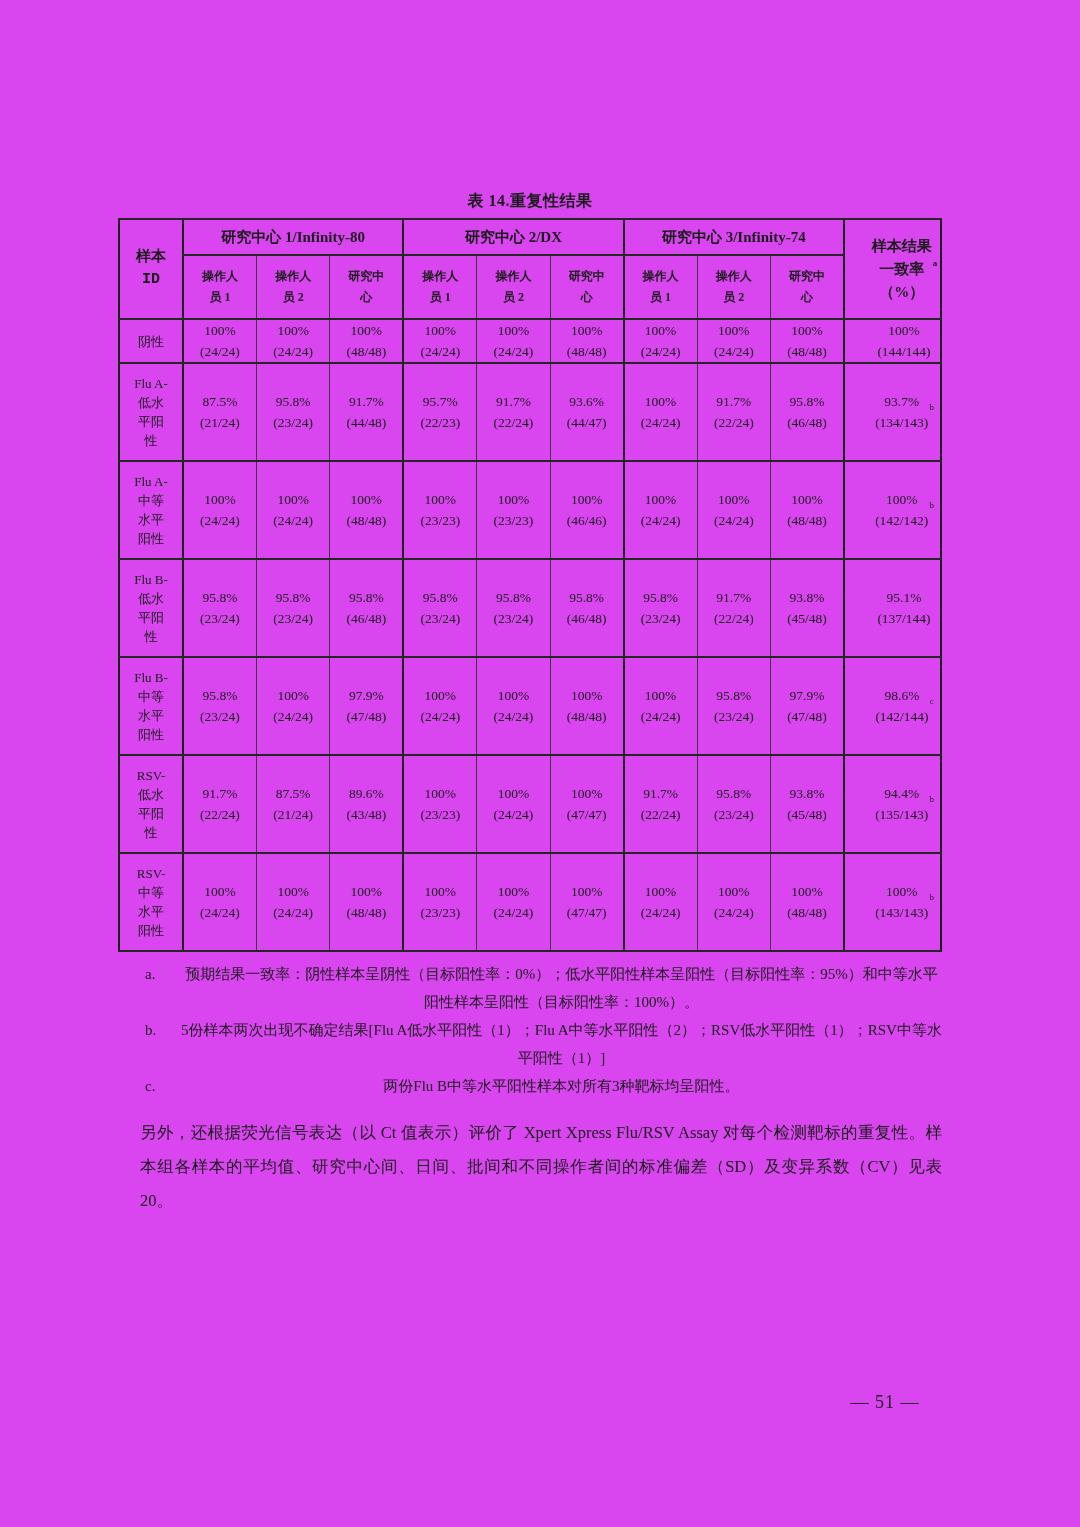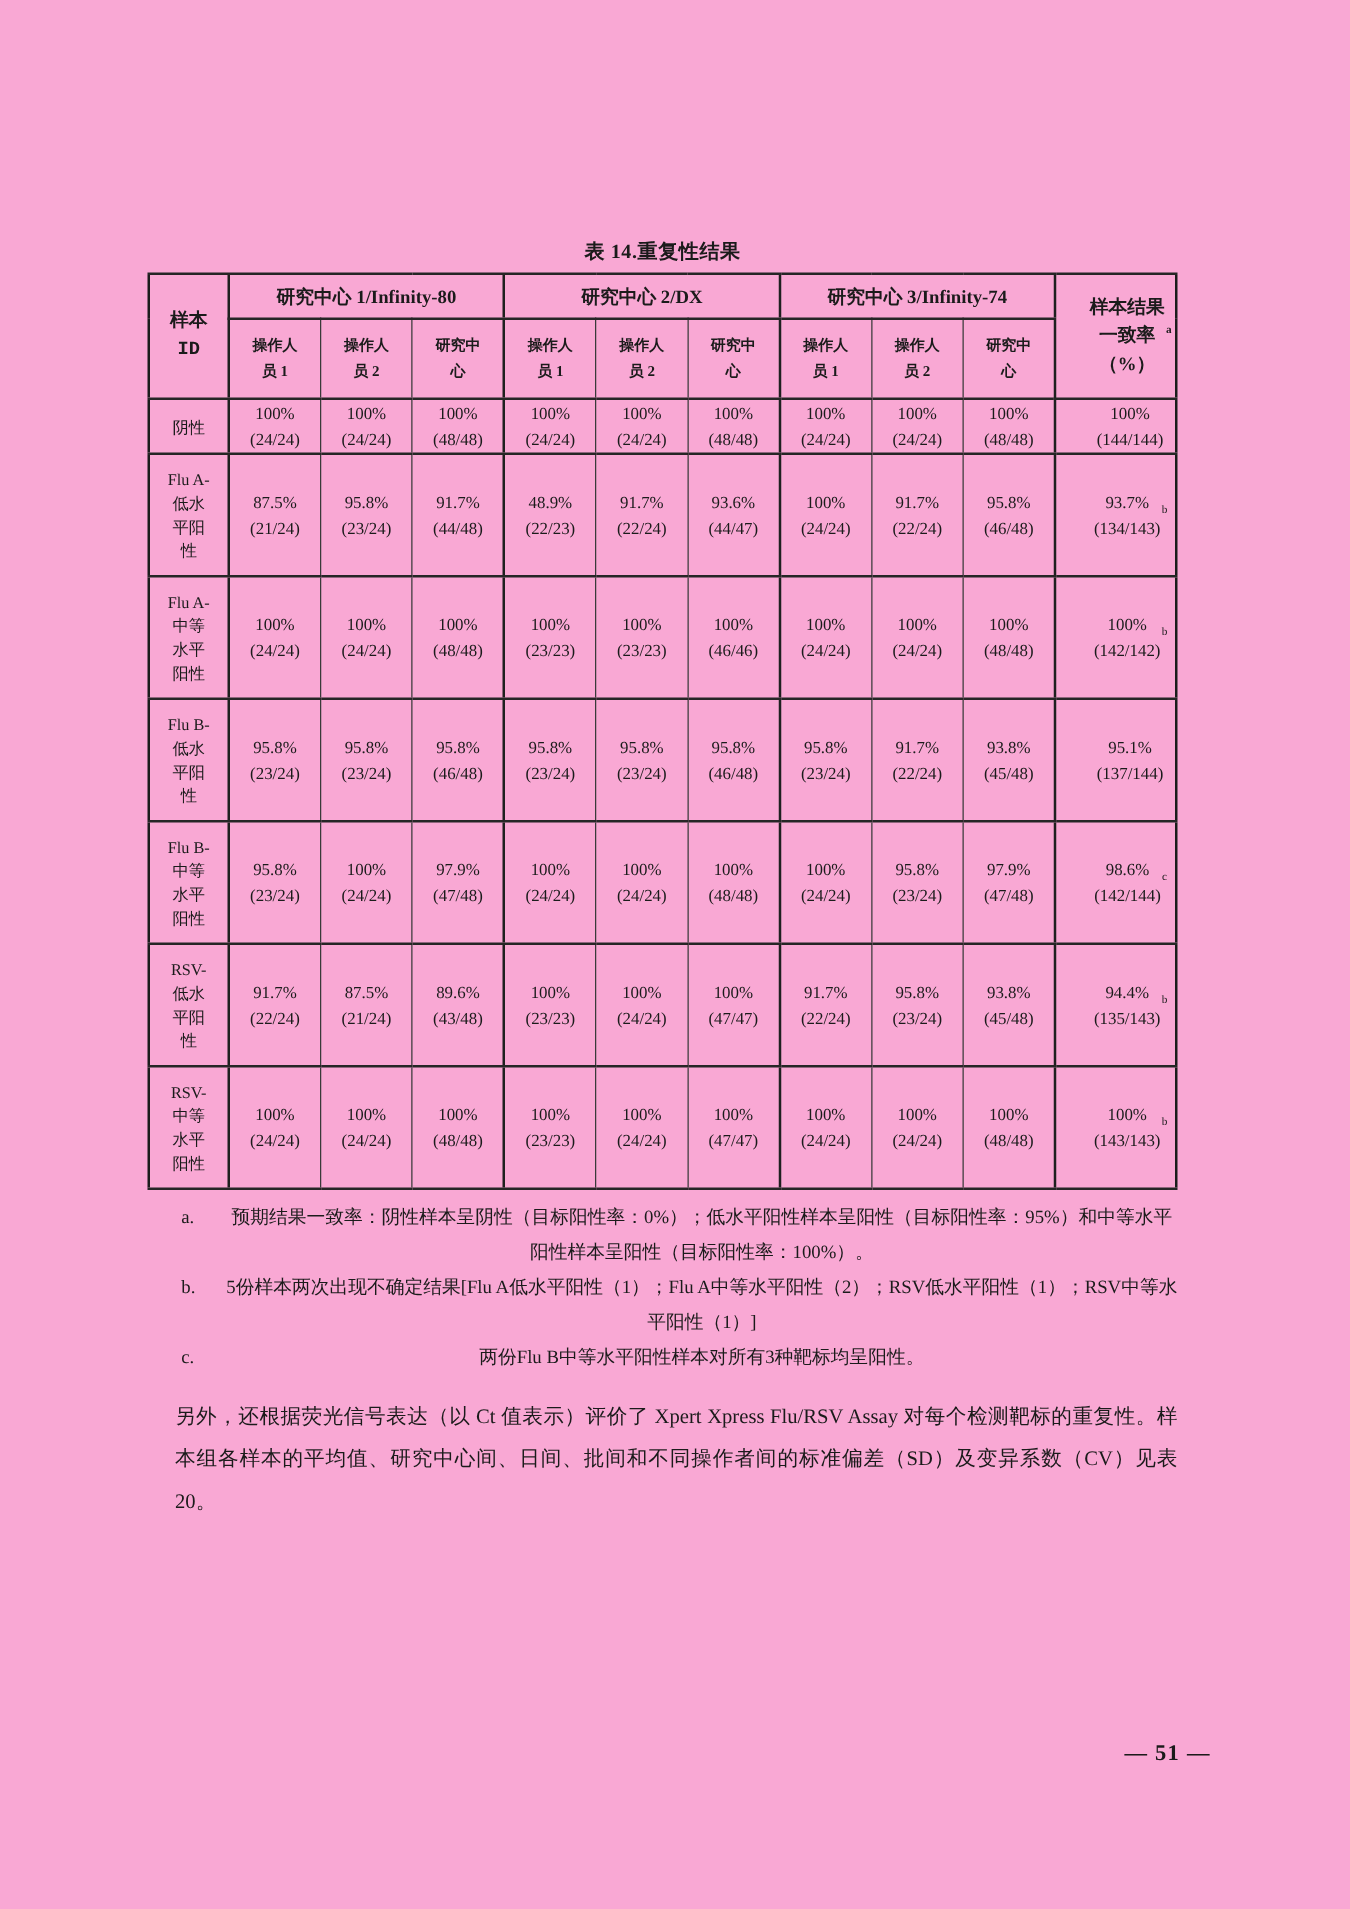--- a/index.html
+++ b/index.html
@@ -1,21 +1,21 @@
 <!DOCTYPE html>
 <html><head>
 <meta charset="utf-8">
 <style>
   html,body{margin:0;padding:0;}
   body{
     width:1080px;height:1527px;position:relative;background:#ffffff;
     font-family:"Liberation Serif","DejaVu Serif",serif;color:#1b1b1b;
     overflow:hidden;
   }
-  .page{position:absolute;inset:0;background:#f9a8d4;}
+  .page{position:absolute;inset:0;background:#d946ef;}
   .tbl-title{
     position:absolute;top:191px;left:118px;width:824px;text-align:center;
     font-size:16px;font-weight:bold;letter-spacing:.5px;
   }
   table.rep{
     position:absolute;top:218px;left:118px;width:824px;
     border-collapse:collapse;table-layout:fixed;
     border:2px solid #1c1c1c;
   }
   table.rep th,table.rep td{
@@ -38,22 +38,22 @@
     font-size:15px;line-height:28px;
   }
   .footnote{display:flex;}
   .fn-marker{flex:0 0 33px;}
   .fn-text{flex:1;text-align:center;}
   .para{
     position:absolute;left:140px;top:1116px;width:802px;
     font-size:16.5px;line-height:34px;text-align:justify;
   }
   .pageno{
-    position:absolute;top:1392px;left:867px;width:134px;text-align:center;
-    font-size:18px;font-weight:700;letter-spacing:1px;
+    position:absolute;top:1392px;left:818px;width:134px;text-align:center;
+    font-size:18px;font-weight:400;letter-spacing:1px;
   }
 </style>
 </head>
 <body>
 
 <div class="page">
 
   <div class="tbl-title">表 14.重复性结果</div>
 
   <table class="rep">
@@ -130,21 +130,21 @@
         <td class="rid">Flu A-
 低水
 平阳
 性</td>
         <td class="c gs">87.5%
 (21/24)</td>
         <td class="c">95.8%
 (23/24)</td>
         <td class="c">91.7%
 (44/48)</td>
-        <td class="c gs">48.9%
+        <td class="c gs">95.7%
 (22/23)</td>
         <td class="c">91.7%
 (22/24)</td>
         <td class="c">93.6%
 (44/47)</td>
         <td class="c gs">100%
 (24/24)</td>
         <td class="c">91.7%
 (22/24)</td>
         <td class="c">95.8%

